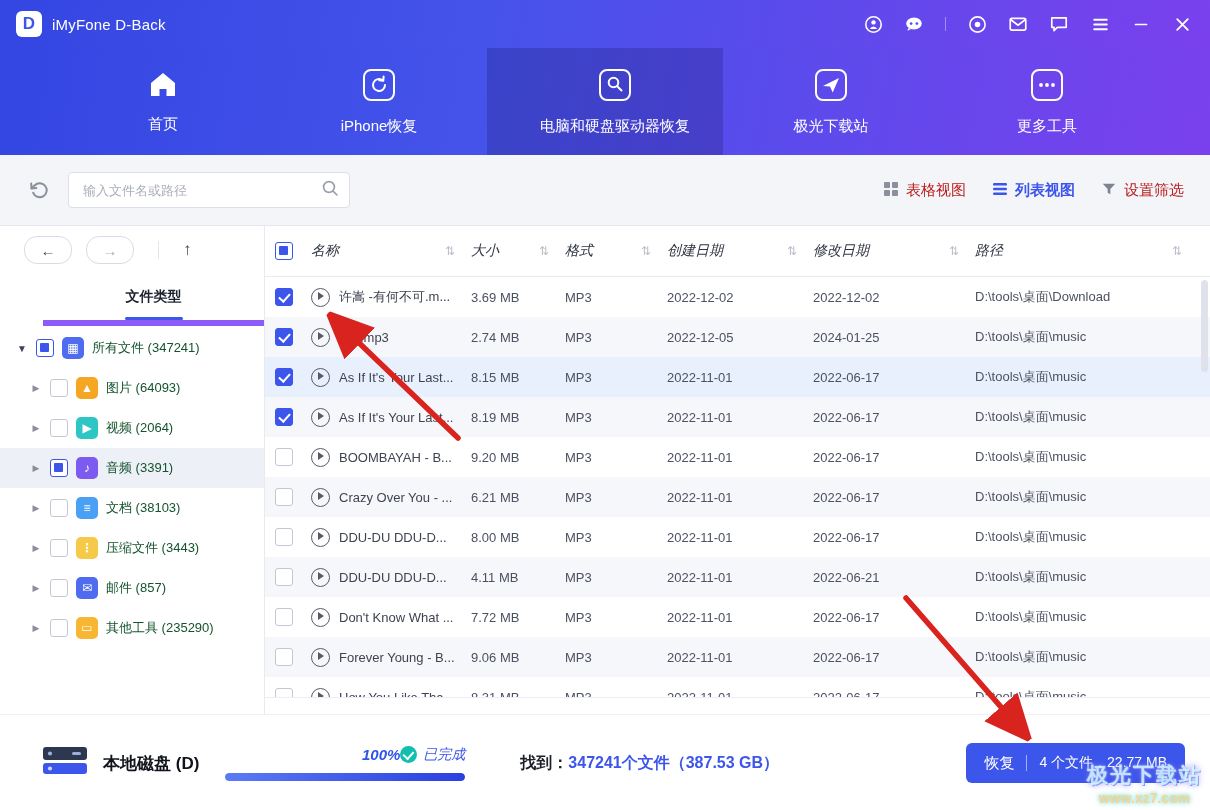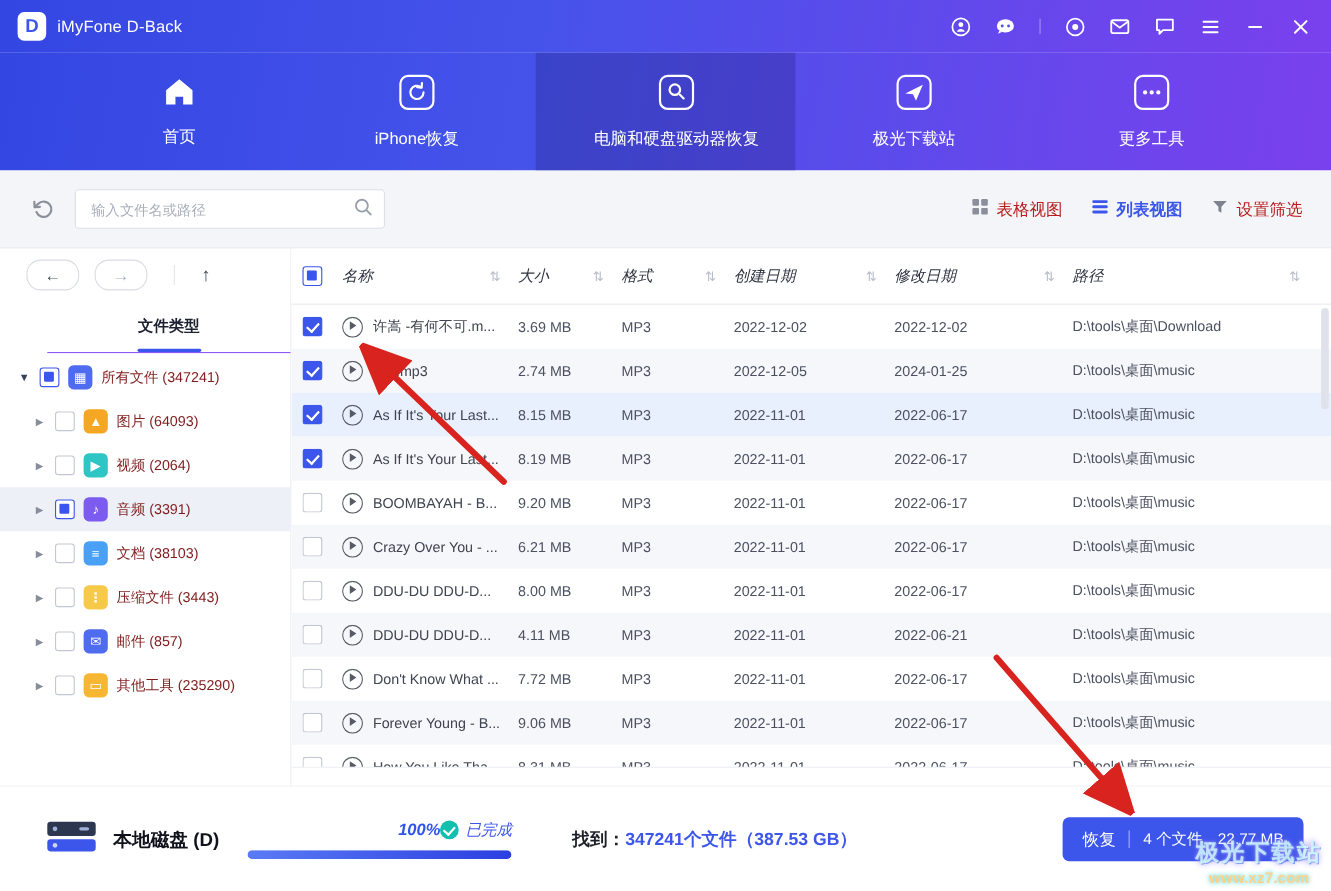--- a/index.html
+++ b/index.html
@@ -38,35 +38,35 @@
   
   .content{display:flex;height:488px;}
   .sidebar{width:265px;flex:none;border-right:1px solid #e8eaf0;background:#fff;box-sizing:border-box;}
   .side-nav{height:48px;display:flex;align-items:center;padding:0 0 0 24px;gap:14px;}
   .pill{width:46px;height:26px;border:1px solid #d9dce4;border-radius:13px;display:flex;
     align-items:center;justify-content:center;font-size:15px;cursor:pointer;background:#fff;}
   .pill.back{color:#4a4f5c;}
   .pill.fwd{color:#a9aeba;}
   .side-nav-sep{width:1px;height:18px;background:#e3e5ec;margin:0 10px;}
   .up-arrow{font-size:17px;font-weight:700;color:#3f4553;cursor:pointer;}
-  .side-tabs{height:46px;display:flex;border-bottom:1px solid #8b5cf6;margin-left:43px;}
+  .side-tabs{height:46px;display:flex;border-bottom:6px solid #8b5cf6;margin-left:43px;}
   .side-tab{flex:1;display:flex;align-items:center;justify-content:center;font-size:14px;
     color:#2b3040;cursor:pointer;position:relative;}
   .side-tab.active{font-weight:700;color:#1d2230;}
   .side-tab.active::after{content:"";position:absolute;bottom:0;left:50%;transform:translateX(-50%);
     width:58px;height:3px;border-radius:2px;background:#3c55ea;}
   .tree{padding-top:2px;}
   .tree-item{height:40px;display:flex;align-items:center;gap:8px;padding-left:16px;cursor:pointer;}
   .tree-item.lvl-1{padding-left:30px;}
   .tree-item.selected{background:#eef0f7;}
   .expander{width:12px;text-align:center;font-size:10px;color:#39415f;flex:none;}
   .tree-item.lvl-1 .expander{font-size:9px;color:#878d9b;}
   .type-icon{width:22px;height:22px;border-radius:5px;background:#4f6bf0;color:#fff;display:flex;
     align-items:center;justify-content:center;font-size:12px;font-weight:700;flex:none;}
-  .tree-label{font-size:13px;color:#7f1d1d;white-space:nowrap;}
+  .tree-label{font-size:13px;color:#14532d;white-space:nowrap;}
   
   .cb{width:18px;height:18px;border-radius:3px;border:1.5px solid #c3c7d2;background:#fff;
     box-sizing:border-box;position:relative;flex:none;cursor:pointer;}
   .cb.cb-checked{background:#3c55ea;border-color:#3c55ea;}
   .cb.cb-checked::after{content:"";position:absolute;left:5px;top:1.5px;width:5px;height:9px;
     border-right:2px solid #fff;border-bottom:2px solid #fff;transform:rotate(42deg);}
   .cb.cb-indeterminate{border-color:#3c55ea;}
   .cb.cb-indeterminate::after{content:"";position:absolute;left:3.2px;top:3.2px;width:8.5px;height:8.5px;
     background:#3c55ea;border-radius:1px;}
   

